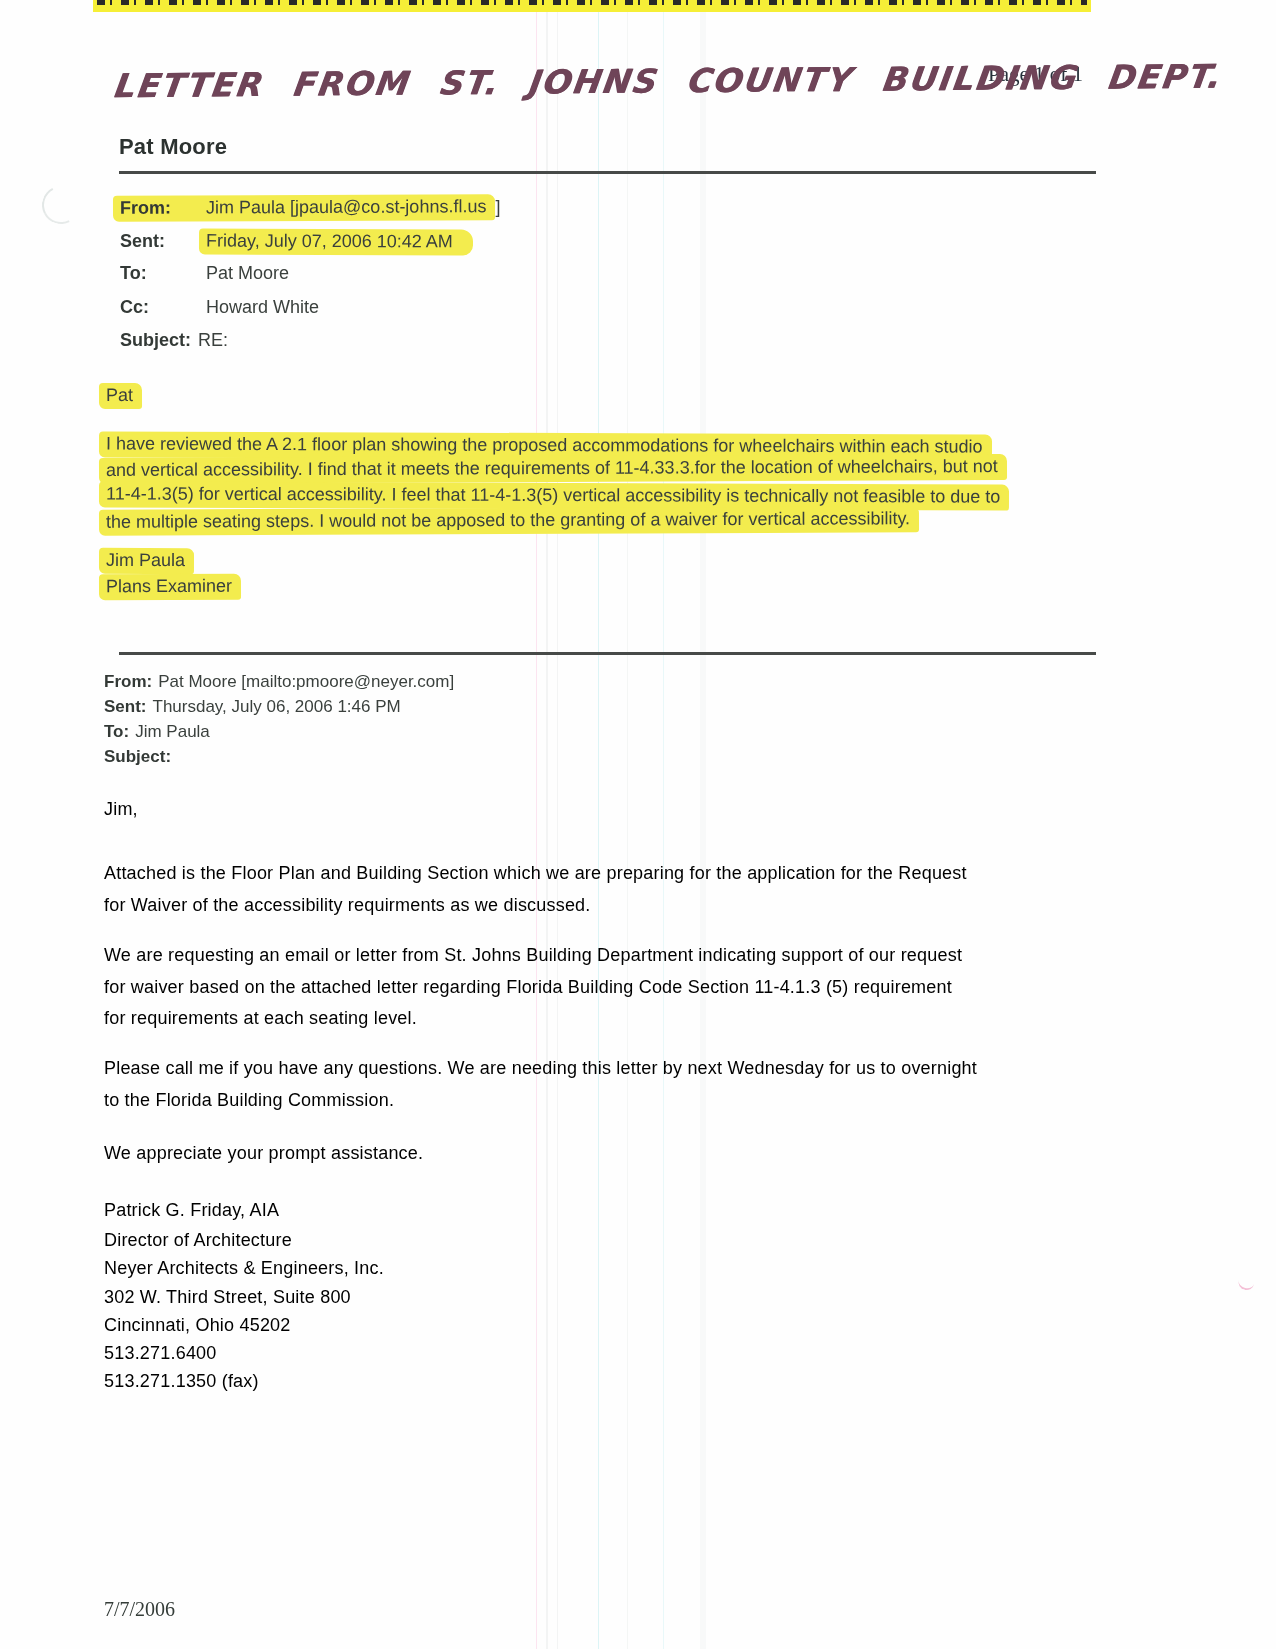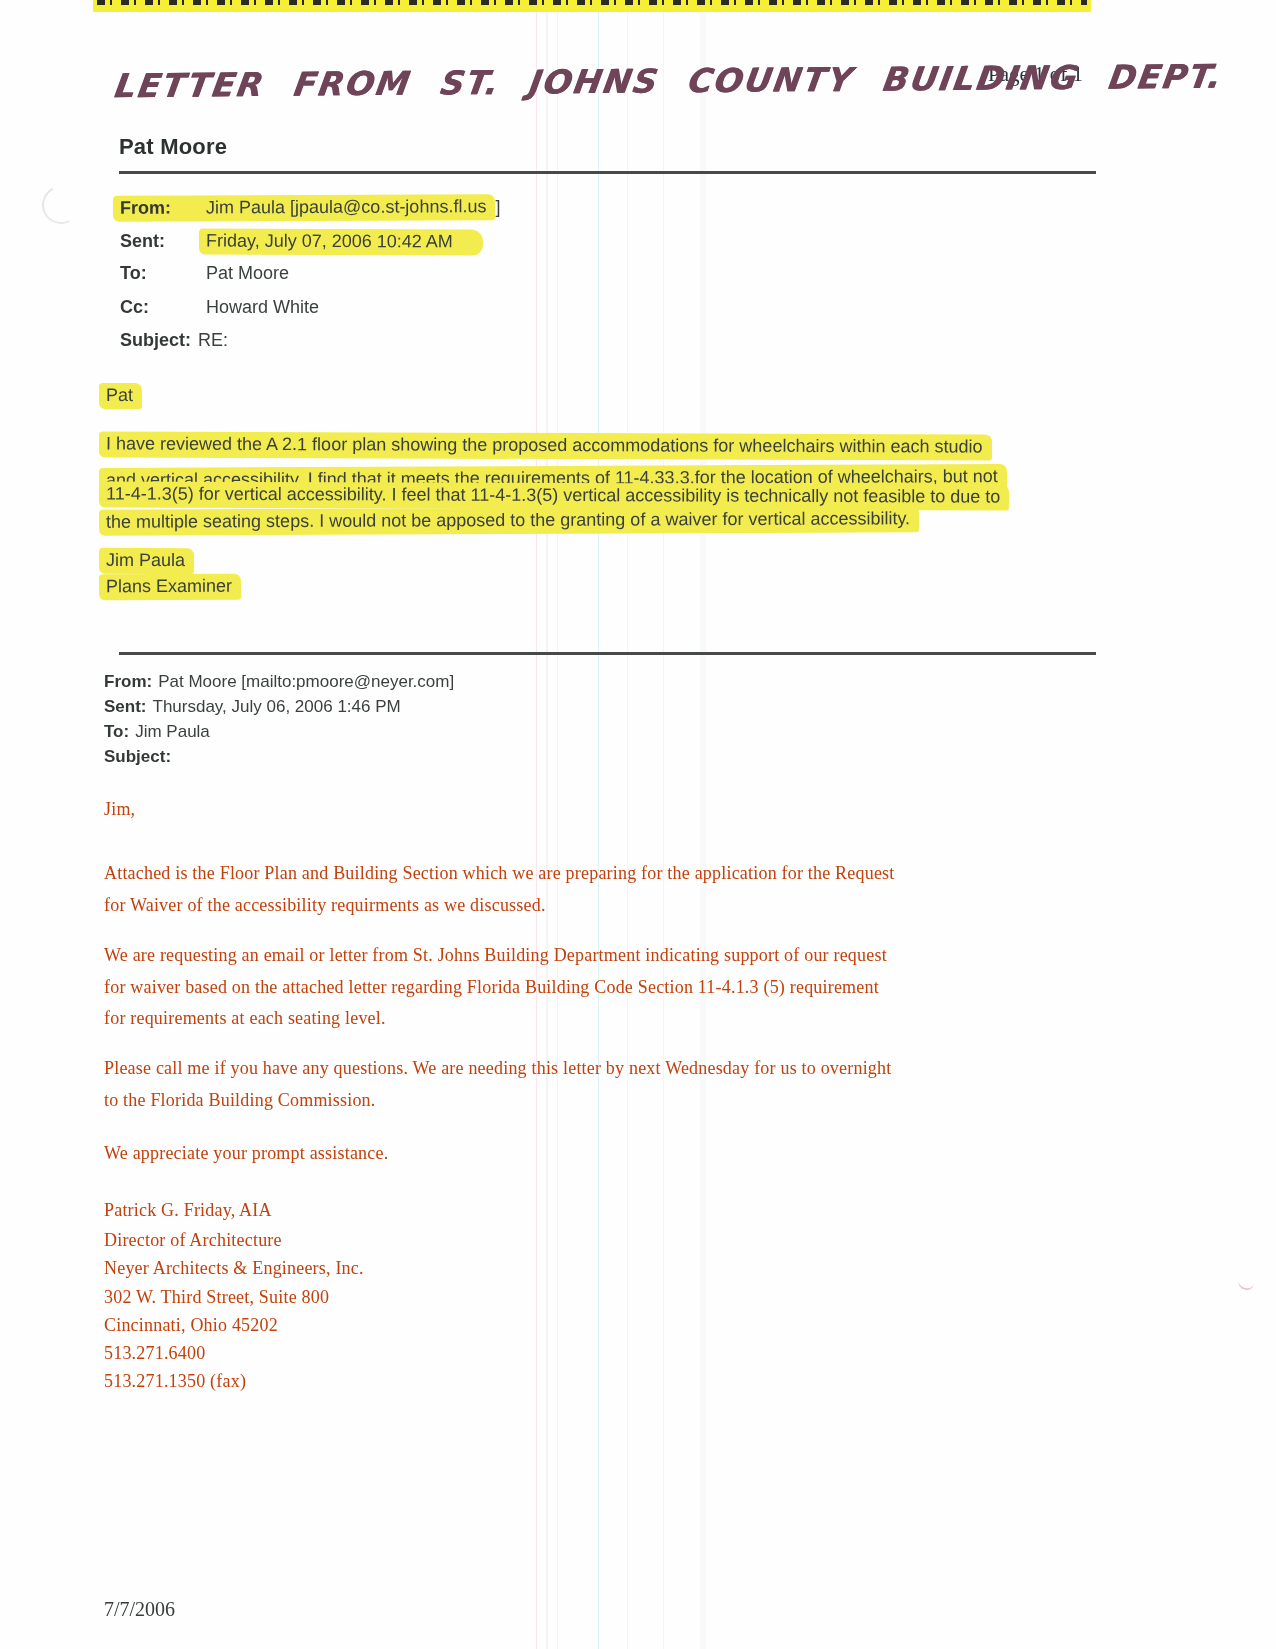--- a/index.html
+++ b/index.html
@@ -35,29 +35,29 @@
   .recipient{left:119px;top:134px;font-size:22px;font-weight:bold;color:#2c3230;letter-spacing:.2px;}
   .rule{left:119px;width:977px;height:2.5px;background:#474a48;}
   .rule1{top:171px;} .rule2{top:652px;}
   
   .h1row{position:absolute;left:120px;font-size:18px;white-space:nowrap;}
   .h1lbl{display:inline-block;width:86px;font-weight:bold;color:#333936;}
   .h1lbl.auto{width:auto;margin-right:7px;}
   
   .hl{background:var(--highlighter);padding:2px 9px 3px 7px;margin-left:-7px;
       border-radius:4px 7px 3px 6px;display:inline-block;}
-  .hl-tail{padding-right:30px;border-radius:4px 12px 10px 6px;}
+  .hl-tail{padding-right:20px;border-radius:4px 12px 10px 6px;}
   .tilt1{transform:rotate(-.25deg);} .tilt2{transform:rotate(.2deg);}
   
   .e1line{position:absolute;left:106px;font-size:18px;white-space:nowrap;text-align:center;}
   
   .h2row{position:absolute;left:104px;font-size:17px;white-space:nowrap;}
   .h2lbl{font-weight:bold;margin-right:6px;color:#333936;}
-  .comic{position:absolute;left:104px;font-family:Liberation Serif, serif;
-      font-size:18px;color:#c2410c;letter-spacing:.2px;white-space:nowrap;}
+  .comic{position:absolute;left:104px;font-family:Liberation Sans, sans-serif;
+      font-size:18px;color:#000000;letter-spacing:.2px;white-space:nowrap;}
   .footer-date{left:104px;top:1598px;font-size:20px;color:#343c38;}
 </style>
 </head>
 <body>
 
 <div class="page">
 
   <div class="vline" style="left:536px;width:1px;background:rgba(248,168,208,.30)"></div>
   <div class="vline" style="left:546px;width:2px;background:rgba(175,186,184,.14)"></div>
   <div class="vline" style="left:557px;width:1px;background:rgba(175,186,184,.14)"></div>
@@ -92,21 +92,21 @@
     <span class="h1lbl">Cc:</span><span>Howard White</span>
   </div>
   <div class="h1row" style="top:330px">
     <span class="h1lbl auto">Subject:</span><span>RE:</span>
   </div>
 
   <div class="e1line" style="top:383px">
     <span class="hl tilt1">Pat</span>
   </div>
   <div class="e1line" style="top:433px"><span class="hl tilt2">I have reviewed the A 2.1 floor plan showing the proposed accommodations for wheelchairs within each studio</span></div>
-  <div class="e1line" style="top:466px"><span class="hl tilt1">and vertical accessibility. I find that it meets the requirements of 11-4.33.3.for the location of wheelchairs, but not</span></div>
+  <div class="e1line" style="top:456px"><span class="hl tilt1">and vertical accessibility. I find that it meets the requirements of 11-4.33.3.for the location of wheelchairs, but not</span></div>
   <div class="e1line" style="top:483px"><span class="hl tilt2">11-4-1.3(5) for vertical accessibility. I feel that 11-4-1.3(5) vertical accessibility is technically not feasible to due to</span></div>
   <div class="e1line" style="top:508px"><span class="hl tilt1">the multiple seating steps. I would not be apposed to the granting of a waiver for vertical accessibility.</span></div>
 
   <div class="e1line" style="top:548px"><span class="hl tilt2">Jim Paula</span></div>
   <div class="e1line" style="top:574px"><span class="hl tilt1">Plans Examiner</span></div>
 
   <div class="abs rule rule2"></div>
 
   <div class="h2row" style="top:672px">
     <span class="h2lbl">From:</span><span>Pat Moore [mailto:pmoore@neyer.com]</span>

